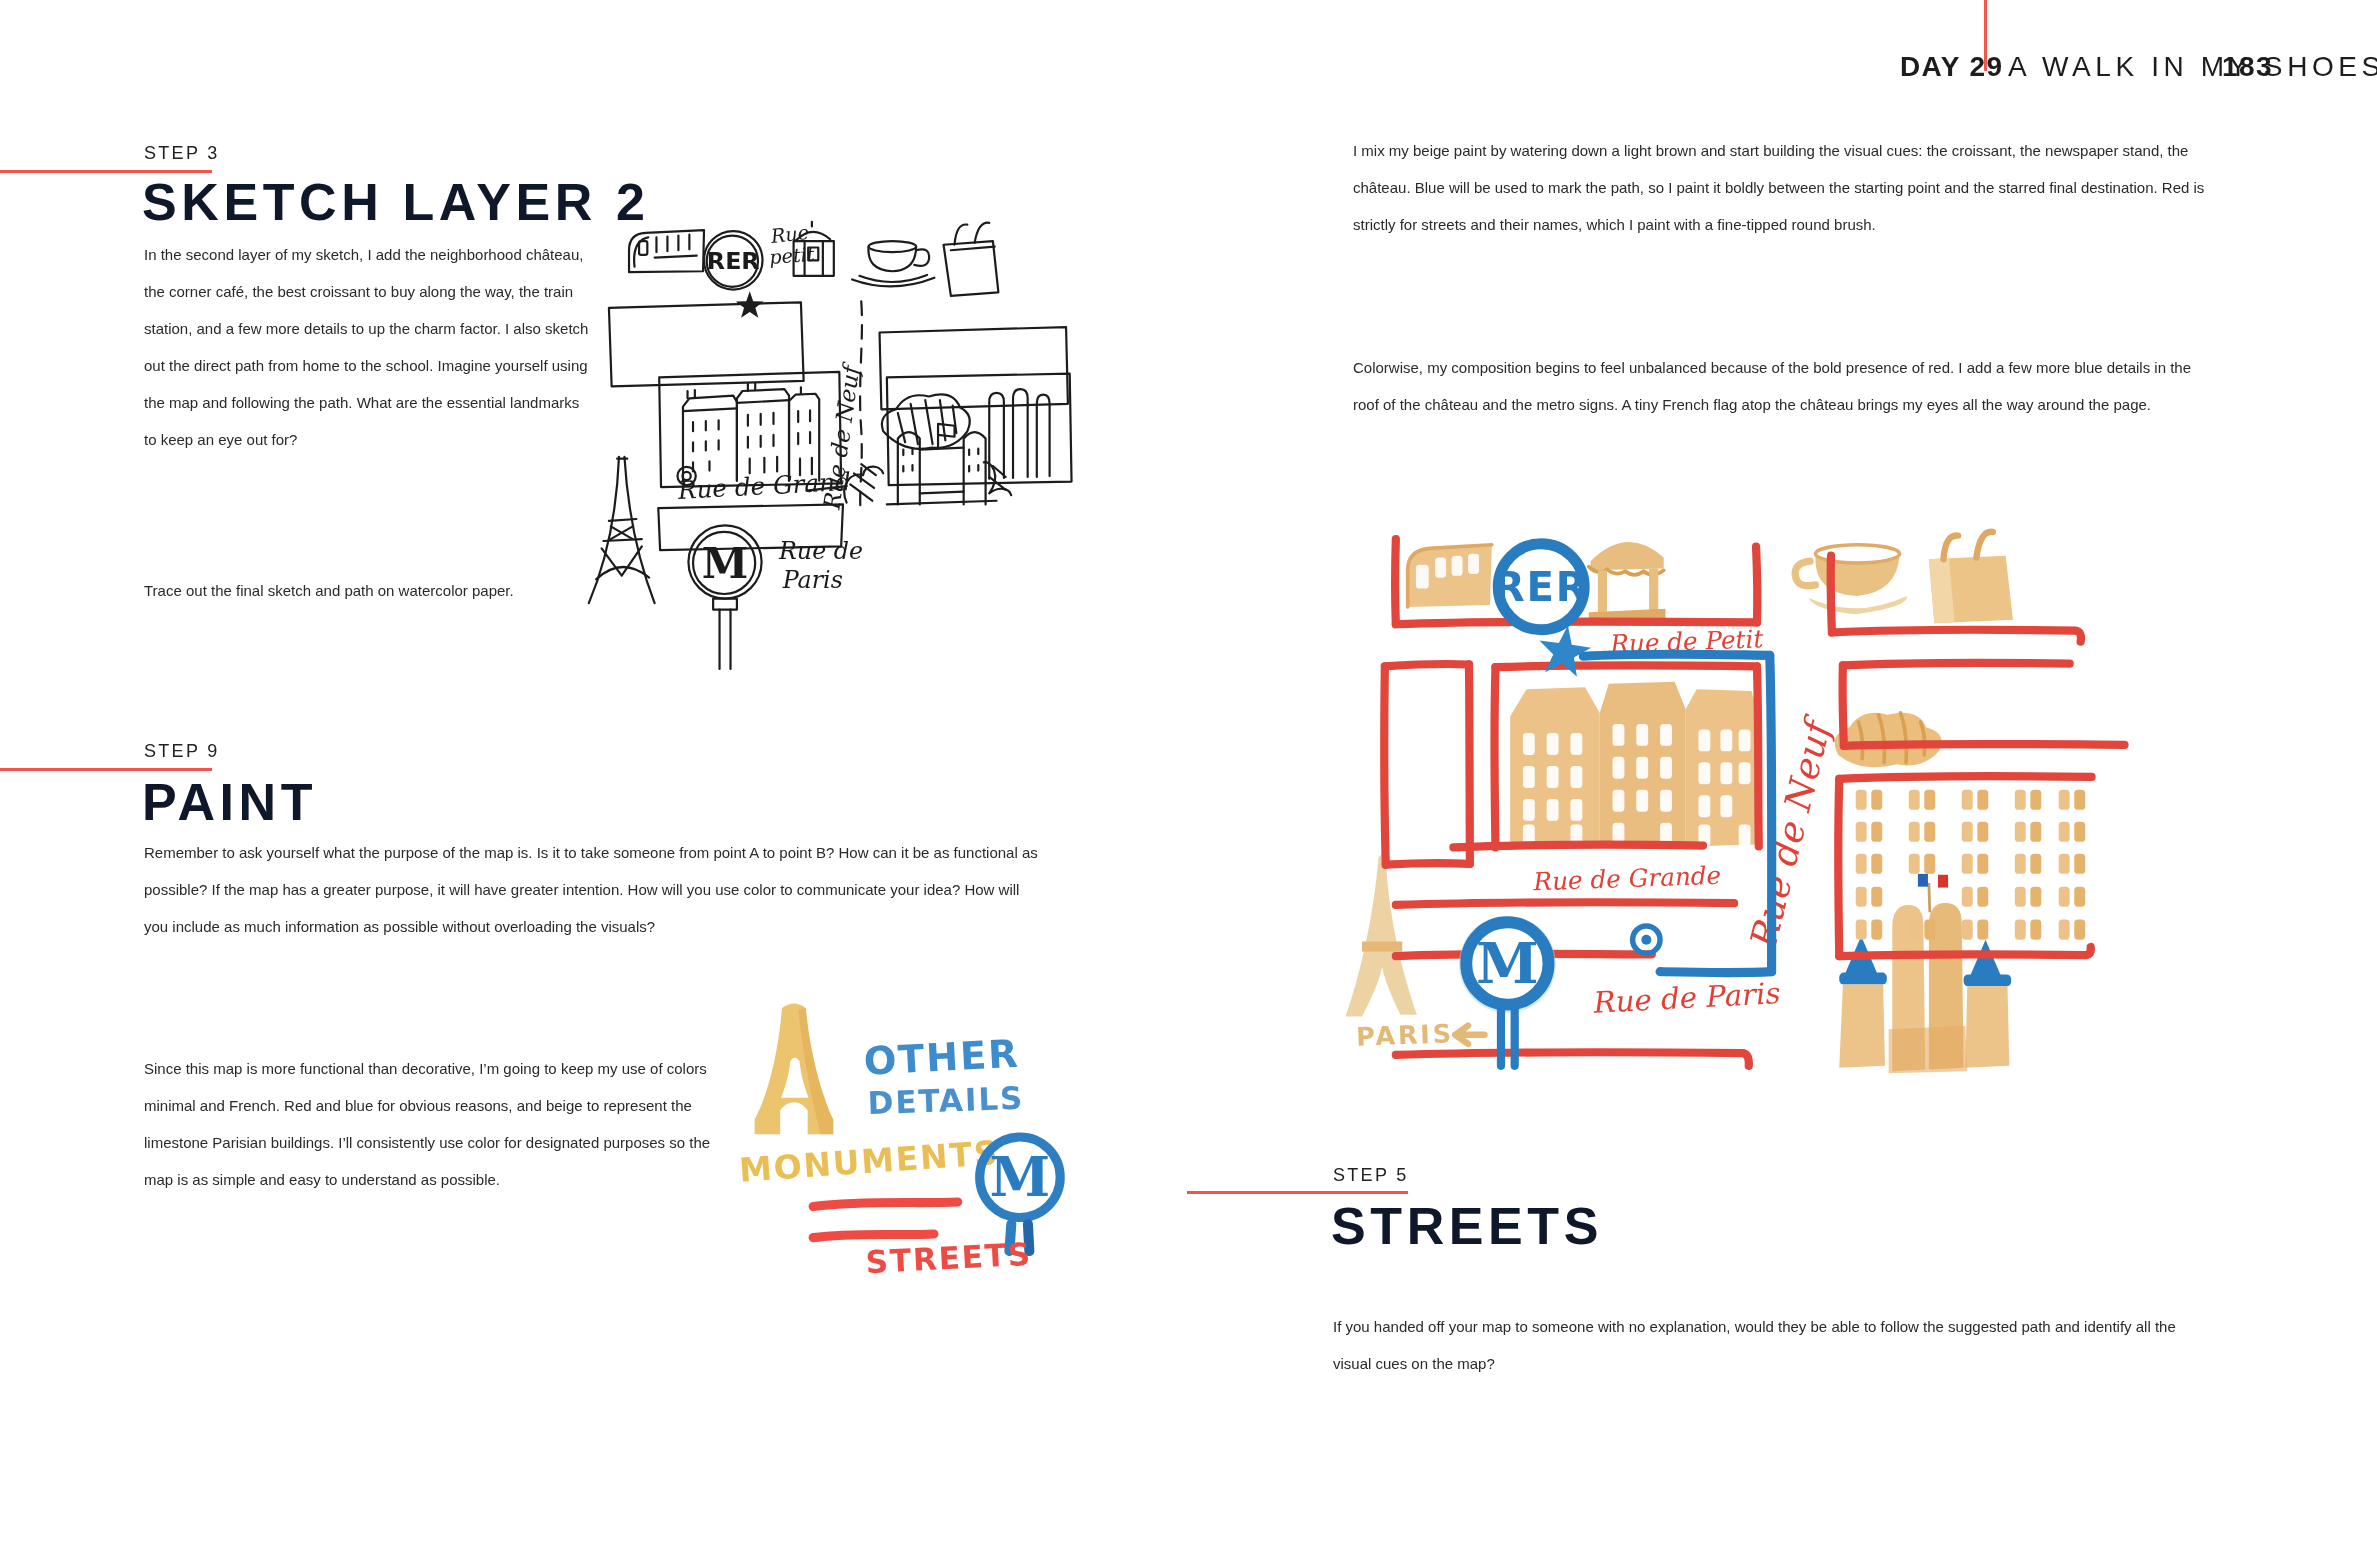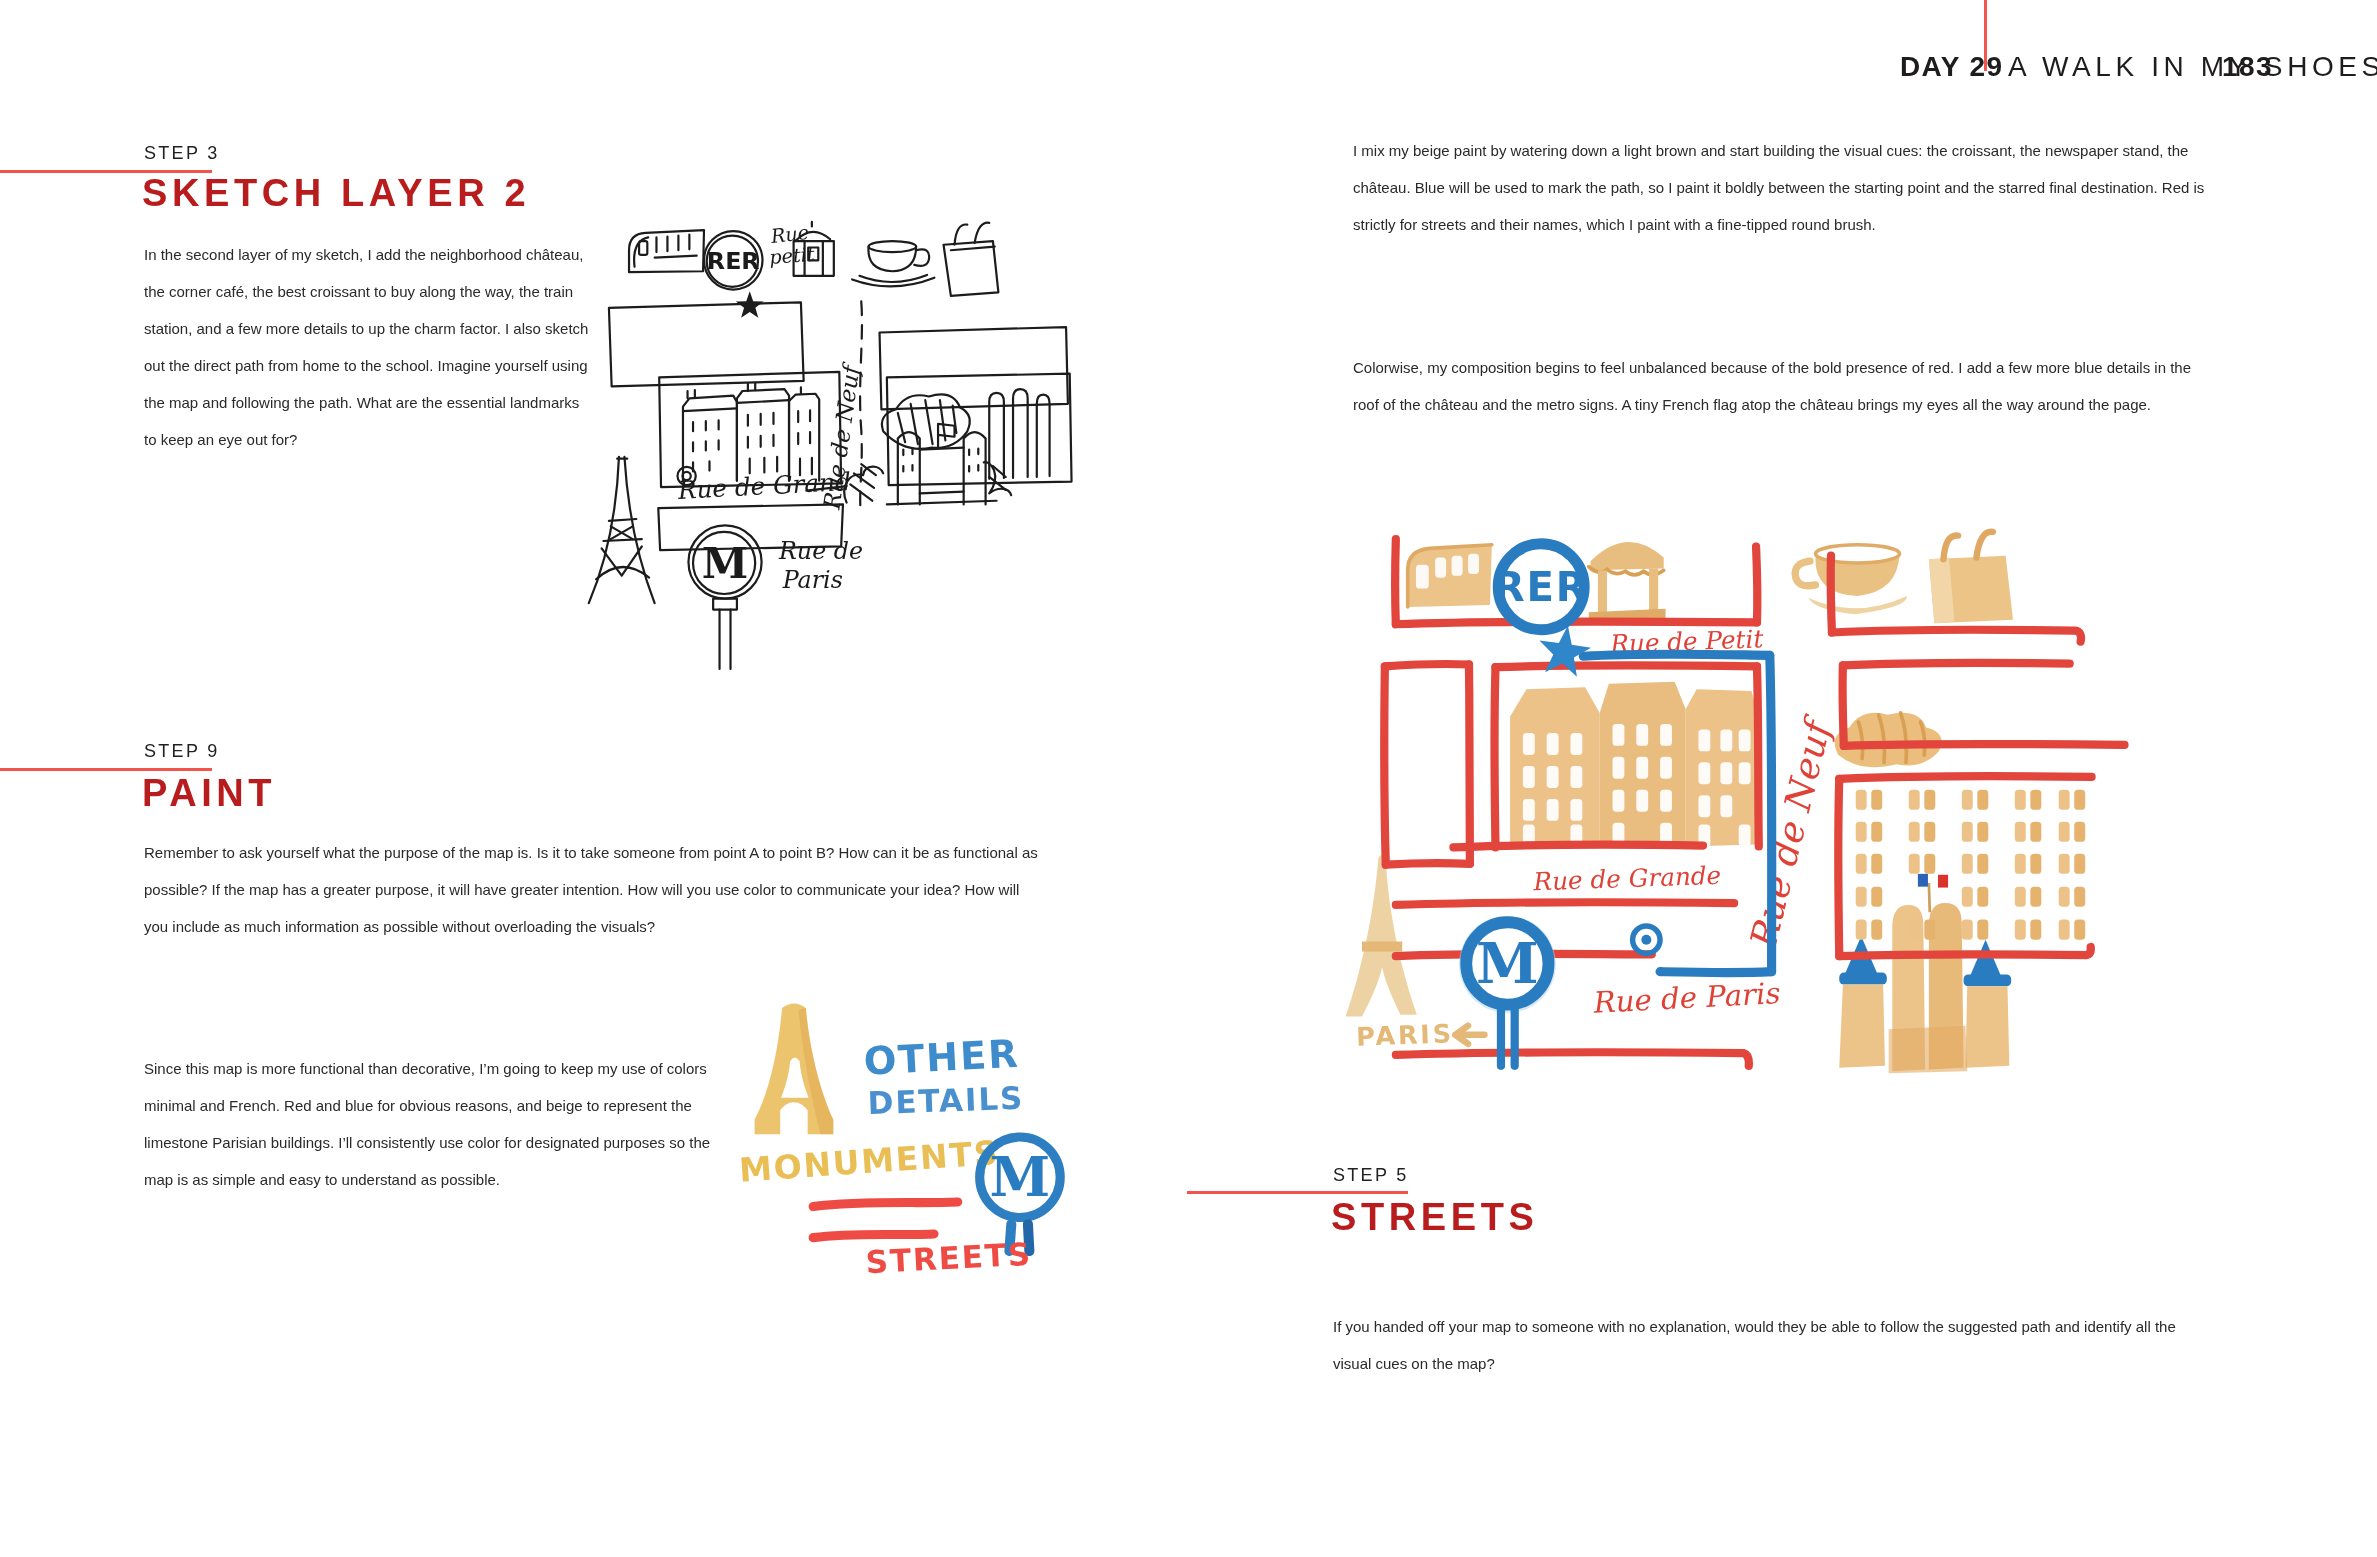--- a/index.html
+++ b/index.html
@@ -7,21 +7,21 @@
     position:relative; width:2377px; height:1557px; background:#ffffff;
     font-family:"Liberation Sans", sans-serif; color:#262626; overflow:hidden;
   }
   .abs { position:absolute; }
   .hdr { font-size:28px; color:#1f1c1d; letter-spacing:1.8px; white-space:nowrap; }
   .hdr.bold { font-weight:bold; letter-spacing:1.4px; }
   .hdr.wide { letter-spacing:4.6px; }
   .vrule { width:2.7px; background:#f2564d; }
   .step-label { font-size:18px; letter-spacing:2.3px; color:#232021; white-space:nowrap; }
   .step-rule { height:2.7px; background:#f2544b; }
-  .step-title { font-size:38px; font-weight:bold; letter-spacing:4.6px; color:#b91c1c; white-space:nowrap; }
+  .step-title { font-size:52px; font-weight:bold; letter-spacing:4.6px; color:#0f172a; white-space:nowrap; }
   .body-text { font-size:15px; line-height:37px; color:#2a2a2a; font-weight:400; }
   
   .ink path, .ink rect, .ink circle, .ink ellipse {
     stroke:#1c1c1c; fill:none; stroke-width:2.4; stroke-linecap:round; stroke-linejoin:round;
   }
   .ink .inkfill { fill:#1c1c1c; stroke:none; }
   .ink text { stroke:none; }
   .script { font-family:"DejaVu Serif", serif; font-style:italic; fill:#1b1b1b; }
   .hand { font-family:"DejaVu Sans", sans-serif; font-weight:bold; fill:#1b1b1b; }
   .mtext { font-family:"DejaVu Serif", serif; font-weight:bold; fill:#1b1b1b; }
@@ -40,20 +40,21 @@
 
   <div class="abs vrule" style="left:1984px; top:0; height:71px;"></div>
   <div class="abs hdr bold" style="left:1900px; top:51px;">DAY 29</div>
   <div class="abs hdr wide" style="left:2008px; top:51px;">A WALK IN MY SHOES</div>
   <div class="abs hdr bold" style="left:2222px; top:51px;">183</div>
 
   <div class="abs step-label" style="left:144px; top:143px;">STEP 3</div>
   <div class="abs step-rule" style="left:0; top:170px; width:212px;"></div>
   <div class="abs step-title" style="left:142px; top:172px;">SKETCH LAYER 2</div>
   <div class="abs body-text" style="left:144px; top:236px; width:450px;">In the second layer of my sketch, I add the neighborhood château, the corner café, the best croissant to buy along the way, the train station, and a few more details to up the charm factor. I also sketch out the direct path from home to the school. Imagine yourself using the map and following the path. What are the essential landmarks to keep an eye out for?</div>
+  <div class="abs body-text" style="left:144px; top:572px; width:450px;">Trace out the final sketch and path on watercolor paper.</div>
 
   <svg class="abs ink" style="left:576px; top:219px;" width="512" height="462" viewBox="0 0 560 505">
 
     <g>
       <path d="M58,58 L58,34 Q58,16 76,15 L140,12 L139,57 Z"></path>
       <path d="M64,52 Q61,24 79,20"></path>
       <rect x="69" y="24" width="9" height="15" rx="2"></rect>
       <path d="M88,20 L88,36 M100,19 L100,35 M112,18 L112,34 M124,17 L124,33"></path>
       <path d="M86,42 L132,40"></path>
     </g>

